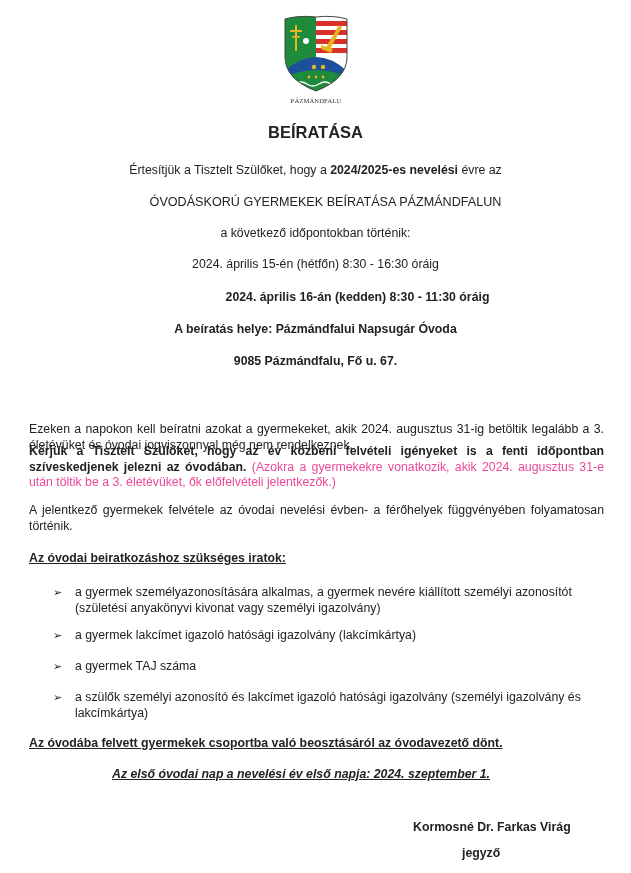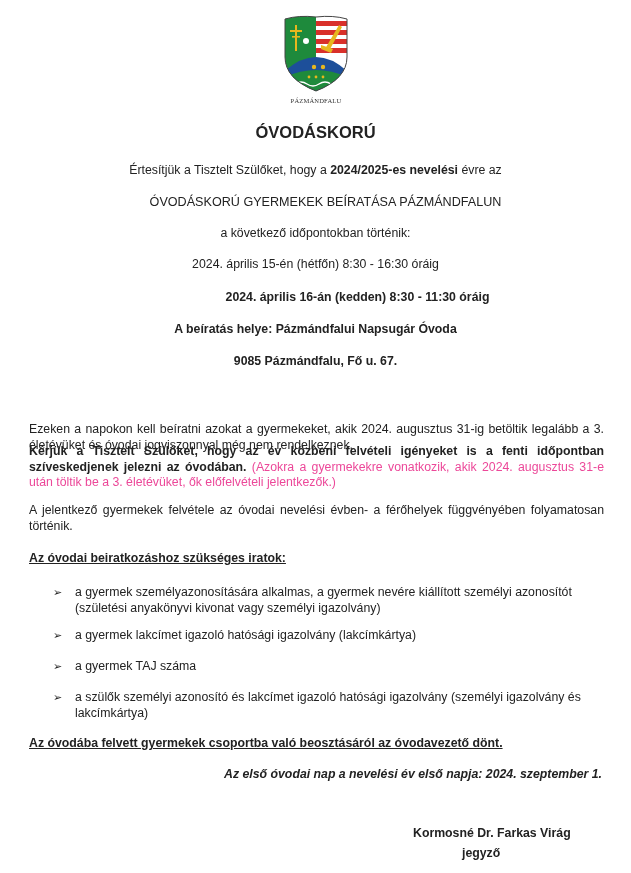--- a/index.html
+++ b/index.html
@@ -25,23 +25,23 @@
   .p3 { top: 503px; }
   .heading-u { position: absolute; left: 29px; top: 551px; font-weight: bold; text-decoration: underline; }
   .li { position: absolute; left: 53px; width: 560px; line-height: 15.5px; }
   .li .arrow { position: absolute; left: 0; top: 0; font-size: 11px; }
   .li .txt { position: absolute; left: 22px; width: 540px; }
   .li1 { top: 585px; }
   .li2 { top: 628px; }
   .li3 { top: 659px; }
   .li4 { top: 690px; }
   .decision { position: absolute; left: 29px; top: 736px; font-weight: bold; text-decoration: underline; white-space: nowrap; }
-  .firstday { position: absolute; left: 0; width: 602px; top: 767px; text-align: right;
-              font-weight: bold; font-style: italic; white-space: nowrap; }
-  .sig-name { position: absolute; left: 413px; top: 820px; font-weight: bold; white-space: nowrap; margin-top: 6px; }
+  .firstday { position: absolute; left: 0; width: 602px; top: 767px; text-align: center;
+              font-weight: bold; font-style: italic; text-decoration: underline; white-space: nowrap; }
+  .sig-name { position: absolute; left: 413px; top: 820px; font-weight: bold; white-space: nowrap; }
   .sig-role { position: absolute; left: 462px; top: 846px; font-weight: bold; white-space: nowrap; text-align: right; }
 </style>
 </head>
 <body>
 
 <svg class="crest" viewBox="0 0 70 80">
   <defs>
     <clipPath id="shield">
       <path d="M4 6 Q18 2 35 4 Q52 2 66 6 L66 44 Q66 66 35 78 Q4 66 4 44 Z"></path>
     </clipPath>
@@ -65,21 +65,21 @@
   <path d="M44 36 L58 12 L61 14 L48 38 Z" fill="#e6b71e"></path>
   <path d="M40 32 L52 36 L50 40 L40 36 Z" fill="#e6b71e"></path>
   <circle cx="33" cy="54" r="2.2" fill="#e6b71e"></circle>
   <circle cx="42" cy="54" r="2.2" fill="#e6b71e"></circle>
   <circle cx="28" cy="64" r="1.4" fill="#e6b71e"></circle>
   <circle cx="35" cy="64" r="1.4" fill="#e6b71e"></circle>
   <circle cx="42" cy="64" r="1.4" fill="#e6b71e"></circle>
 </svg>
 <div class="town">PÁZMÁNDFALU</div>
 
-<div class="center title">ÓVODÁSKORÚ</div>
+<div class="center title">BEÍRATÁSA</div>
 <div class="center c1">
   <span>Értesítjük a Tisztelt Szülőket, hogy a </span><span class="b">2024/2025-es nevelési</span><span> évre az</span>
 </div>
 <div class="center c2">ÓVODÁSKORÚ GYERMEKEK BEÍRATÁSA PÁZMÁNDFALUN</div>
 <div class="center c3">a következő időpontokban történik:</div>
 <div class="center date1">2024. április 15-én (hétfőn) 8:30 - 16:30 óráig</div>
 <div class="center date2">2024. április 16-án (kedden) 8:30 - 11:30 óráig</div>
 <div class="center place">A beíratás helye: Pázmándfalui Napsugár Óvoda</div>
 <div class="center addr">9085 Pázmándfalu, Fő u. 67.</div>
 

